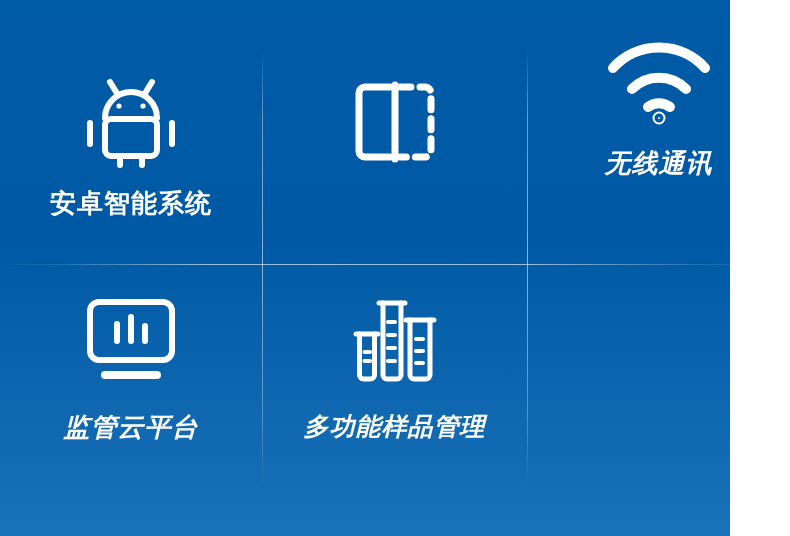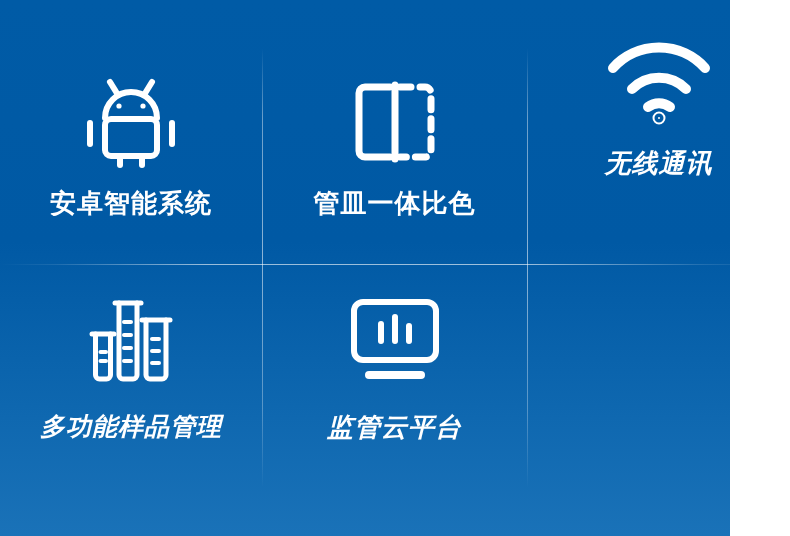--- a/index.html
+++ b/index.html
@@ -131,33 +131,48 @@
       <span class="feature-icon">
         <svg width="90" height="88" viewBox="0 0 90 88" fill="none" stroke="#ffffff" stroke-width="7" stroke-linecap="round" stroke-linejoin="round">
 
           <path d="M40 9 L15 9 A6 6 0 0 0 9 15 L9 73 A6 6 0 0 0 15 79 L40 79"></path>
 
           <line x1="45" y1="7" x2="45" y2="81"></line>
 
           <path d="M50 9 L75 9 A6 6 0 0 1 81 15 L81 73 A6 6 0 0 1 75 79 L50 79" stroke-dasharray="11 9"></path>
         </svg>
       </span>
-      <span class="feature-label">管皿一体比色</span>
     </div>
 
     <div class="feature-cell row-2">
       <span class="feature-icon">
         <svg width="108" height="88" viewBox="0 0 108 88" fill="none" stroke="#ffffff" stroke-width="10" stroke-linecap="round">
           <path d="M8 36 A62 62 0 0 1 100 36"></path>
           <path d="M27 57 A38 38 0 0 1 81 57"></path>
           <path d="M43 75 A18 18 0 0 1 65 75"></path>
           <circle cx="54" cy="86" r="1" fill="#ffffff" stroke="#ffffff" stroke-width="11"></circle>
         </svg>
       </span>
       <span class="feature-label">无线通讯</span>
+    </div>
+
+    <div class="feature-cell row-2">
+      <span class="feature-icon">
+        <svg width="94" height="88" viewBox="0 0 94 88" fill="none" stroke="#ffffff" stroke-width="6" stroke-linecap="round" stroke-linejoin="round">
+
+          <rect x="6" y="6" width="82" height="58" rx="9" ry="9"></rect>
+
+          <line x1="33" y1="45" x2="33" y2="28"></line>
+          <line x1="47" y1="45" x2="47" y2="21"></line>
+          <line x1="61" y1="45" x2="61" y2="30"></line>
+
+          <line x1="21" y1="79" x2="73" y2="79" stroke-width="8"></line>
+        </svg>
+      </span>
+      <span class="feature-label">监管云平台</span>
     </div>
 
     <div class="feature-cell row-2">
       <span class="feature-icon">
         <svg width="96" height="88" viewBox="0 0 96 88" fill="none" stroke="#ffffff" stroke-width="5" stroke-linecap="round" stroke-linejoin="round">
 
           <path d="M9 38 L31 38"></path>
           <path d="M12.5 38 L12.5 79 A4 4 0 0 0 16.5 83 L23.5 83 A4 4 0 0 0 27.5 79 L27.5 38"></path>
           <line x1="17.5" y1="56" x2="23" y2="56" stroke-width="4"></line>
           <line x1="17.5" y1="65" x2="23" y2="65" stroke-width="4"></line>
@@ -172,30 +187,14 @@
           <path d="M59 24 L87 24"></path>
           <path d="M63 24 L63 79 A4 4 0 0 0 67 83 L79 83 A4 4 0 0 0 83 79 L83 24"></path>
           <line x1="69" y1="43" x2="76" y2="43" stroke-width="4"></line>
           <line x1="69" y1="55" x2="76" y2="55" stroke-width="4"></line>
           <line x1="69" y1="67" x2="76" y2="67" stroke-width="4"></line>
         </svg>
       </span>
       <span class="feature-label label-sm">多功能样品管理</span>
     </div>
 
-    <div class="feature-cell row-2">
-      <span class="feature-icon">
-        <svg width="94" height="88" viewBox="0 0 94 88" fill="none" stroke="#ffffff" stroke-width="6" stroke-linecap="round" stroke-linejoin="round">
-
-          <rect x="6" y="6" width="82" height="58" rx="9" ry="9"></rect>
-
-          <line x1="33" y1="45" x2="33" y2="28"></line>
-          <line x1="47" y1="45" x2="47" y2="21"></line>
-          <line x1="61" y1="45" x2="61" y2="30"></line>
-
-          <line x1="21" y1="79" x2="73" y2="79" stroke-width="8"></line>
-        </svg>
-      </span>
-      <span class="feature-label">监管云平台</span>
-    </div>
-
   </div>
 </div>
 
 </body></html>

